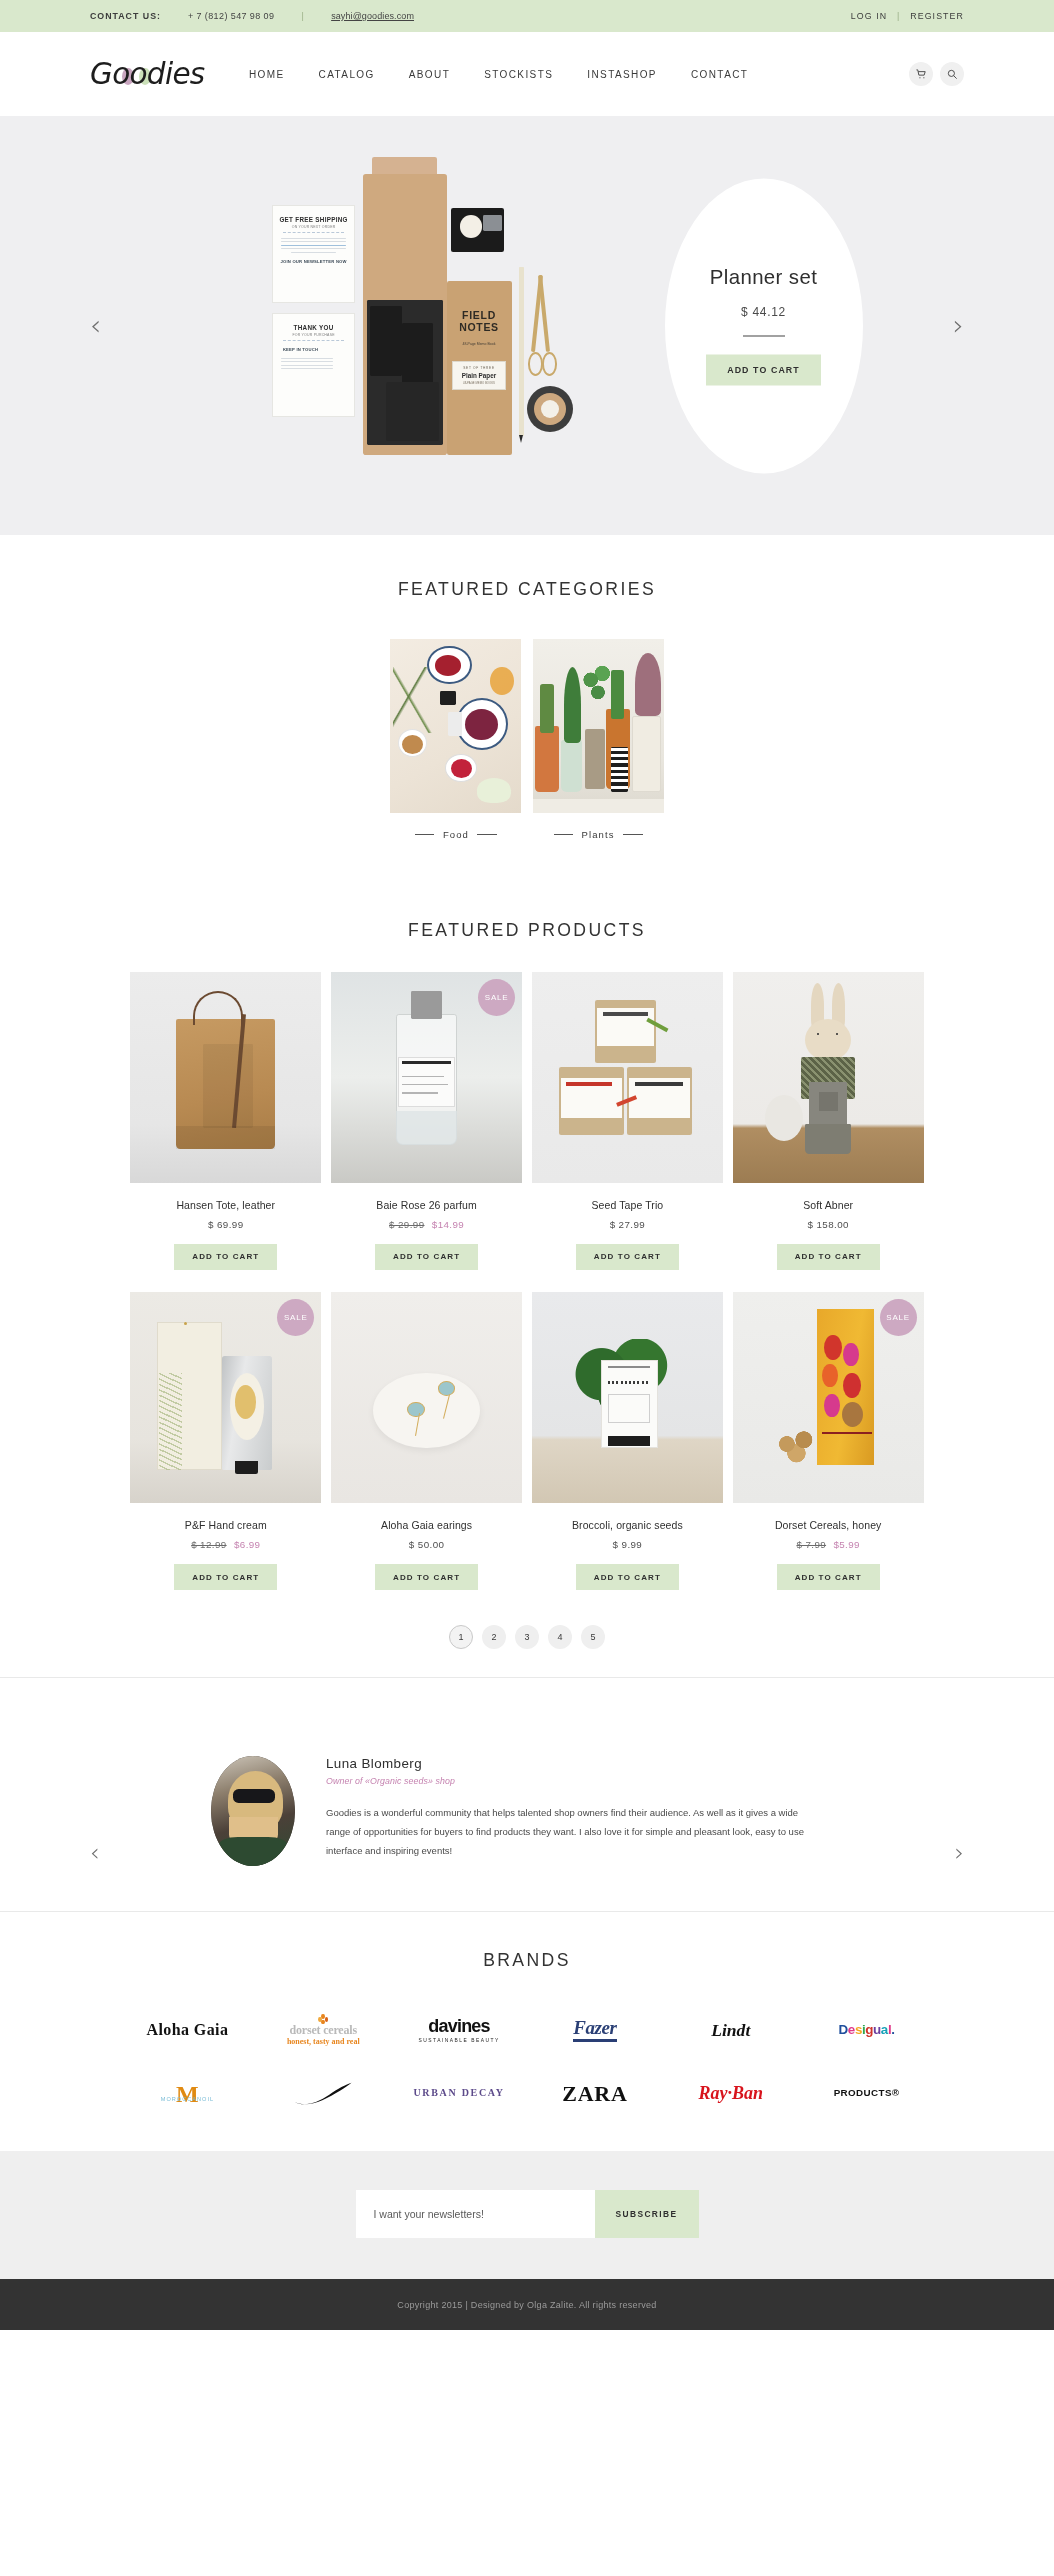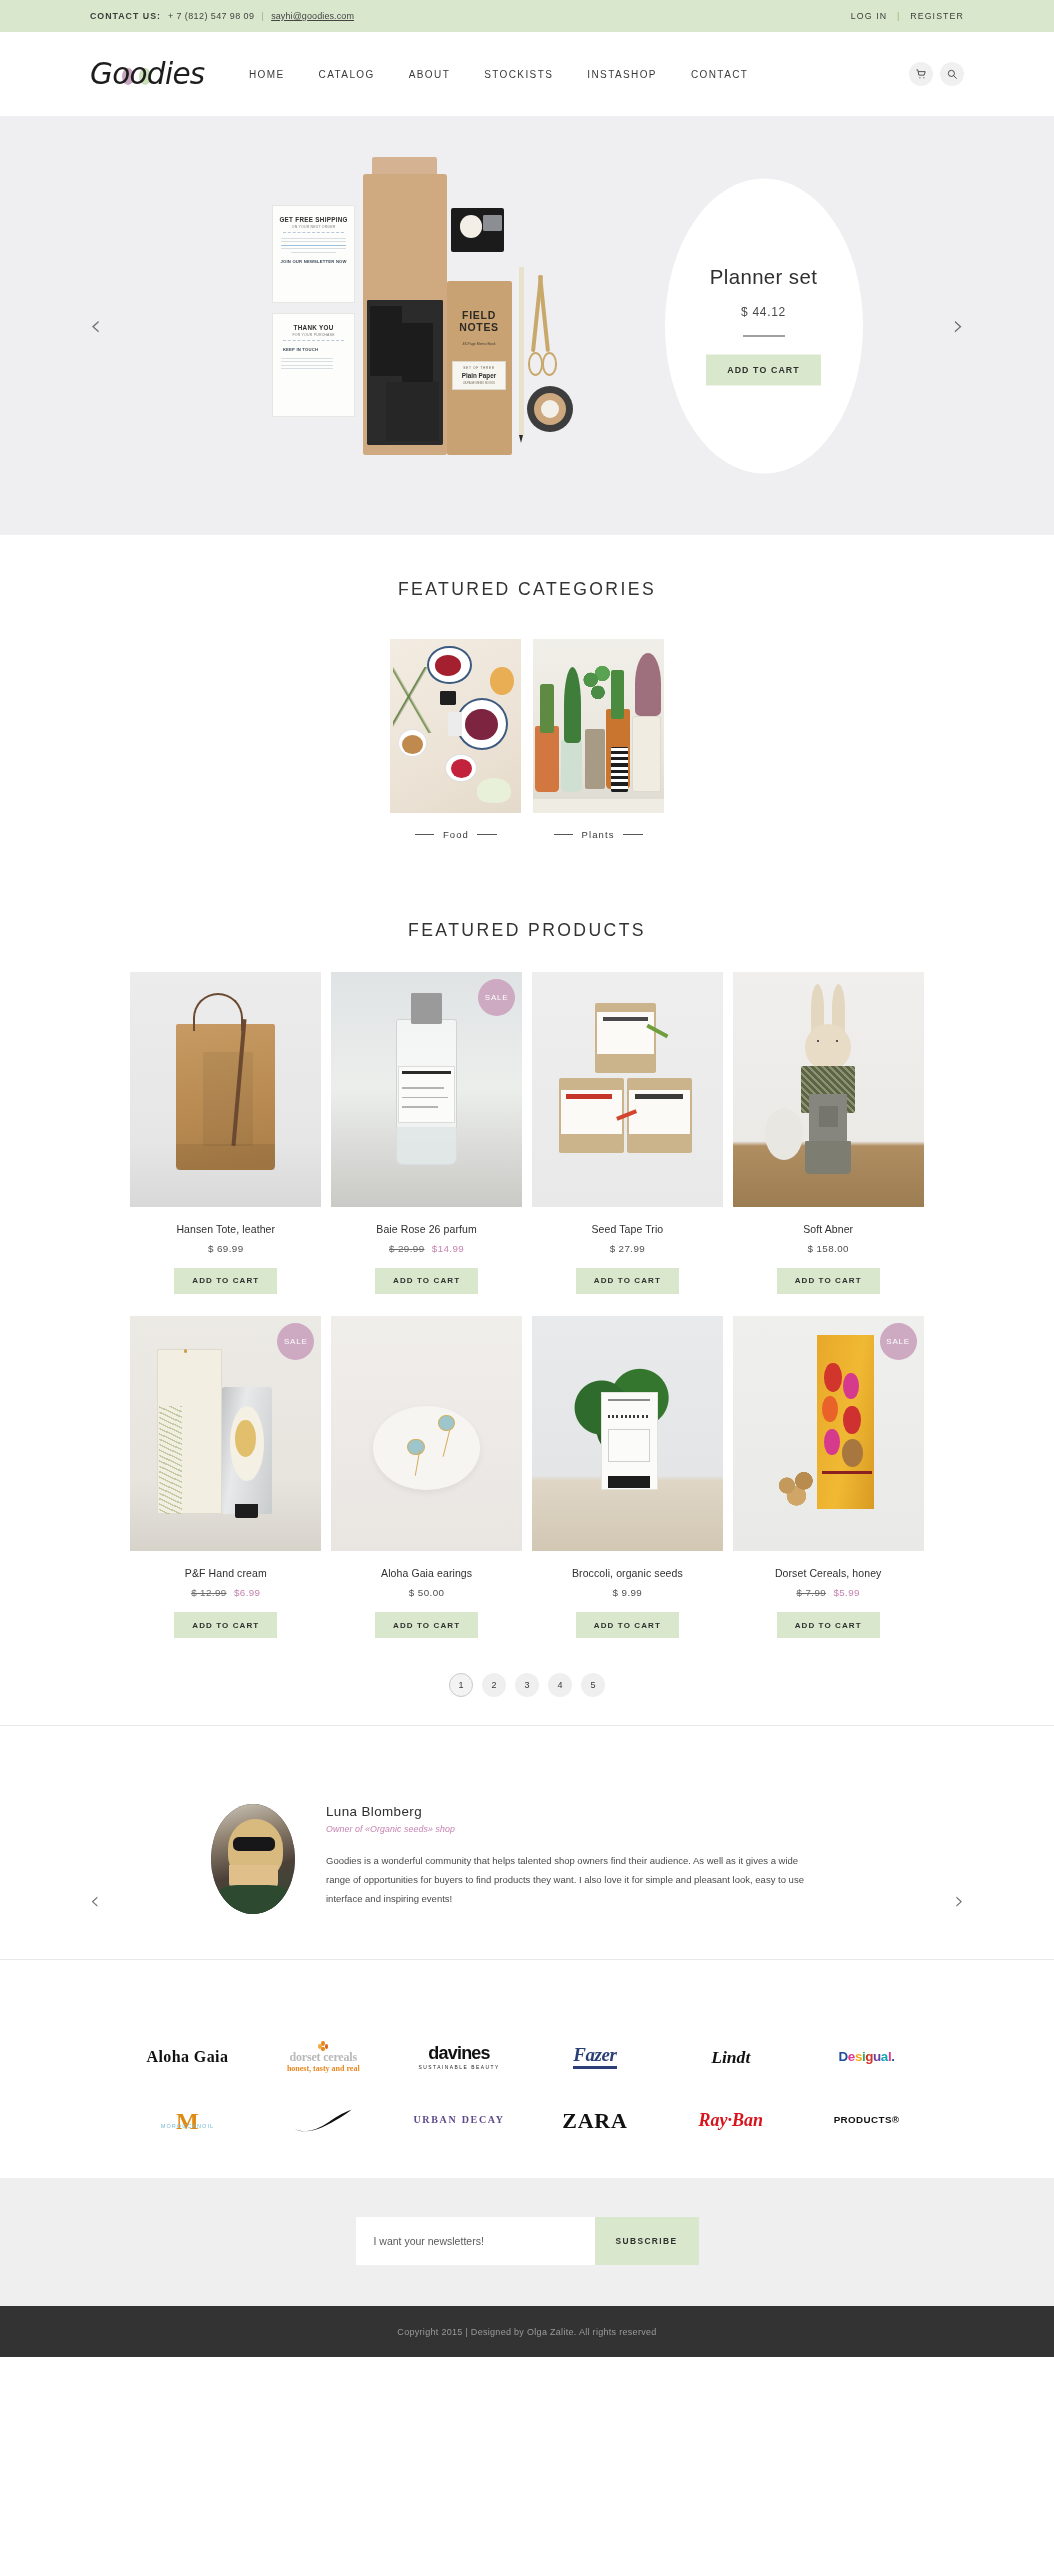--- a/index.html
+++ b/index.html
@@ -15,21 +15,21 @@
   .topbar {
     background: #d9e8cc;
     height: 32px;
     display: flex;
     align-items: center;
     justify-content: space-between;
     padding: 0 90px;
     font-size: 9px;
     letter-spacing: 0.4px;
   }
-  .topbar-left { display: flex; align-items: center; gap: 7px; color: #3c3c3c; }
+  .topbar-left { display: flex; align-items: center; gap: 27px; color: #3c3c3c; }
   .contact-label { font-weight: bold; letter-spacing: 1px; font-size: 8.8px; }
   .contact-phone { font-size: 9px; color: #444; letter-spacing: 0.4px; }
   .sep { color: #9bb187; }
   .contact-email { font-size: 9px; color: #444; text-decoration: underline; letter-spacing: 0.1px; }
   .topbar-right { display: flex; align-items: center; gap: 9.8px; font-size: 8.8px; letter-spacing: 1.1px; color: #3c3c3c; }
   .topbar-right a { color: #3c3c3c; text-decoration: none; }
 
   
   .header {
     height: 84px;
@@ -192,21 +192,21 @@
   }
   .cat-label .ln { width: 19.7px; height: 0.7px; background: #555; display: inline-block; }
 
   
   .prods-wrap { padding: 39px 0 28px; }
   .prod-grid {
     display: flex; flex-wrap: wrap; justify-content: center;
     gap: 0 9.8px; margin-top: 31px; width: 804px; margin-left: auto; margin-right: auto;
   }
   .prod { width: 191px; margin-bottom: 22.5px; text-align: center; position: relative; }
-  .prod-img { width: 191px; height: 235px; position: relative; overflow: hidden; }
+  .prod-img { width: 191px; height: 211px; position: relative; overflow: hidden; }
   .sale-badge {
     position: absolute; top: 7px; right: 7px;
     width: 37px; height: 37px; border-radius: 50%;
     background: #cda9c2; color: #fff;
     display: flex; align-items: center; justify-content: center;
     font-size: 8px; letter-spacing: 0.8px; font-weight: 500;
     z-index: 2;
   }
   .prod-name { margin-top: 15.5px; font-size: 10.5px; color: #2f2f2f; letter-spacing: 0.1px; }
   .prod-price { margin-top: 8.4px; font-size: 9.8px; color: #4f4f4f; letter-spacing: 0.4px; }
@@ -650,20 +650,21 @@
       <div class="rev-name">Luna Blomberg</div>
       <div class="rev-role">Owner of «Organic seeds» shop</div>
       <div class="rev-text">Goodies is a wonderful community that helps talented shop owners find their audience. As well as it gives a wide range of opportunities for buyers to find products they want. I also love it for simple and pleasant look, easy to use interface and inspiring events!</div>
     </div>
   </div>
 </div>
 
 <div class="divider"></div>
 
 <div class="section brands-wrap">
+  <div class="section-title">BRANDS</div>
 
   <div class="brand-row r1">
     <div class="brand">
       <div class="bn b-aloha">Aloha Gaia</div>
     </div>
     <div class="brand">
       <div class="bn">
         <div class="b-dorset-dot">
           <i style="background:#e8861f;left:2.8px;top:0;"></i>
           <i style="background:#f2a93c;left:0;top:3.5px;"></i>

